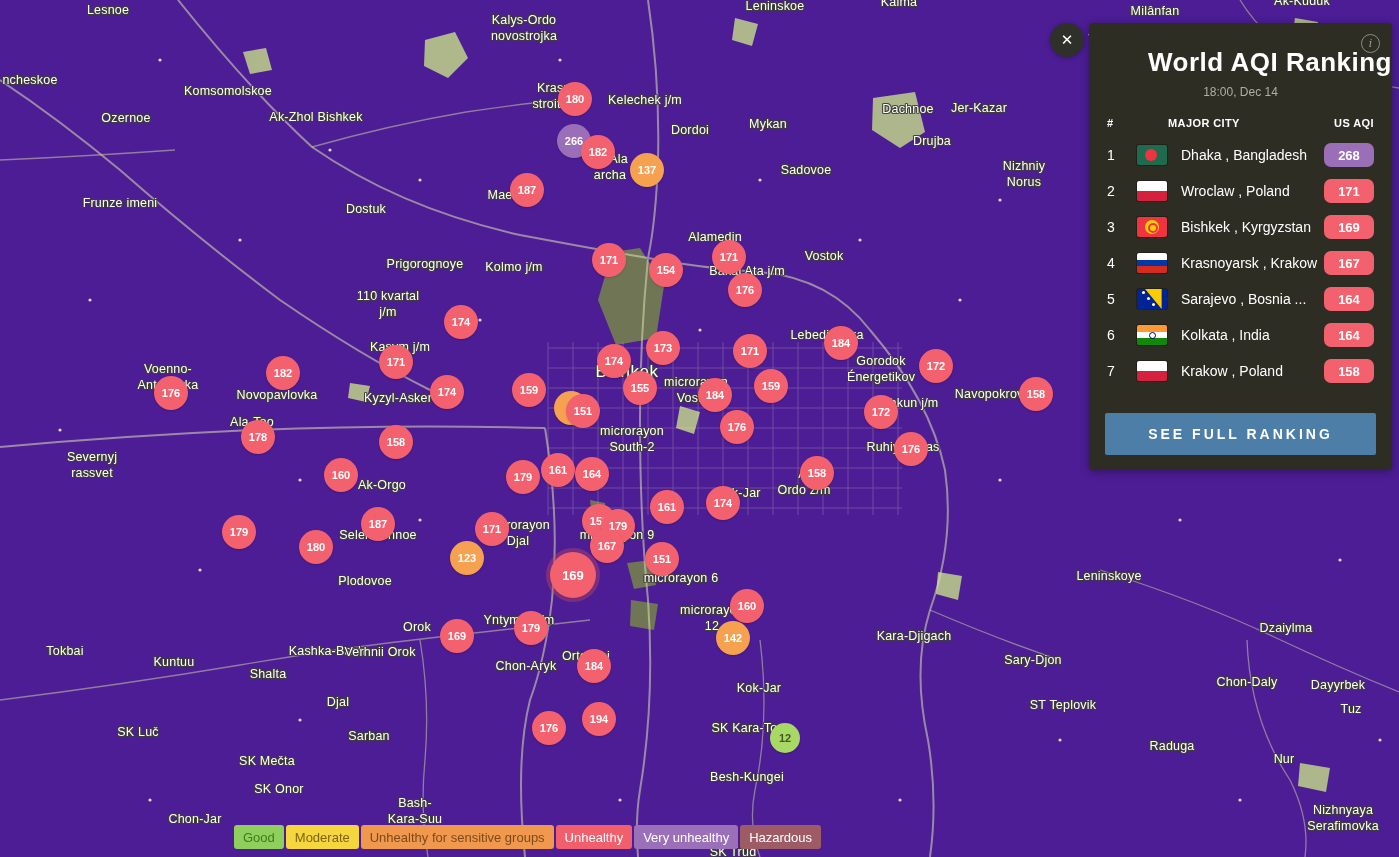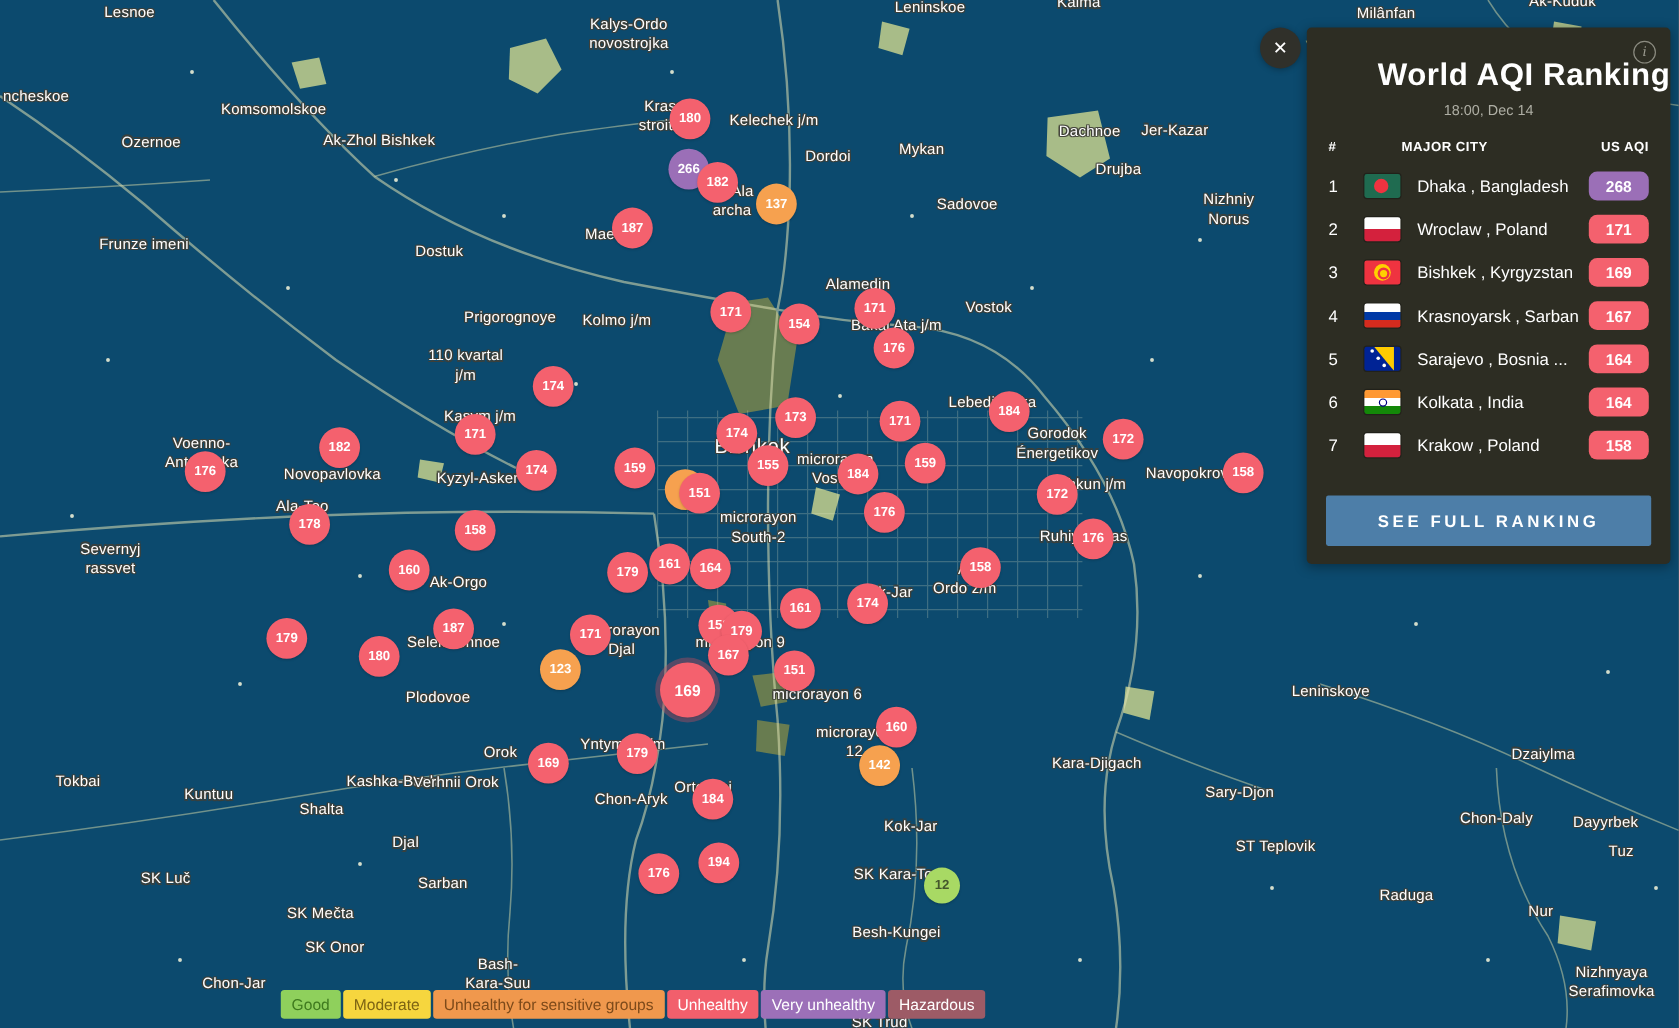--- a/index.html
+++ b/index.html
@@ -1,19 +1,19 @@
 <!DOCTYPE html>
 <html><head>
 <meta charset="utf-8">
 <style>
   html,body{margin:0;padding:0;background:#666;}
   #root{
     position:relative;width:1399px;height:857px;overflow:hidden;
     font-family:"Liberation Sans", sans-serif;
-    background:#0c4a6e;
+    background:#4c1d95;
   }
   #decor{position:absolute;left:0;top:0;z-index:1;}
   
   .plabel{
     position:absolute;z-index:2;transform:translate(-50%,-50%);
     color:#fff;font-size:12.5px;line-height:1.25;text-align:center;
     white-space:pre-line;letter-spacing:.2px;
     text-shadow:1px 0 0 rgba(64,64,56,.85),-1px 0 0 rgba(64,64,56,.85),
                 0 1px 0 rgba(64,64,56,.85),0 -1px 0 rgba(64,64,56,.85),
                 1px 1px 0 rgba(64,64,56,.7),-1px -1px 0 rgba(64,64,56,.7),
@@ -394,21 +394,21 @@
         </div>
         <div class="rrow">
           <span class="rank">3</span>
           <div class="flag flag-kg"></div>
           <span class="city">Bishkek , Kyrgyzstan</span>
           <div class="badge" style="background: rgb(244, 97, 110);">169</div>
         </div>
         <div class="rrow">
           <span class="rank">4</span>
           <div class="flag flag-ru"></div>
-          <span class="city">Krasnoyarsk , Sarban</span>
+          <span class="city">Krasnoyarsk , Krakow</span>
           <div class="badge" style="background: rgb(244, 97, 110);">167</div>
         </div>
         <div class="rrow">
           <span class="rank">5</span>
           <div class="flag flag-ba"></div>
           <span class="city">Sarajevo , Bosnia ...</span>
           <div class="badge" style="background: rgb(244, 97, 110);">164</div>
         </div>
         <div class="rrow">
           <span class="rank">6</span>

